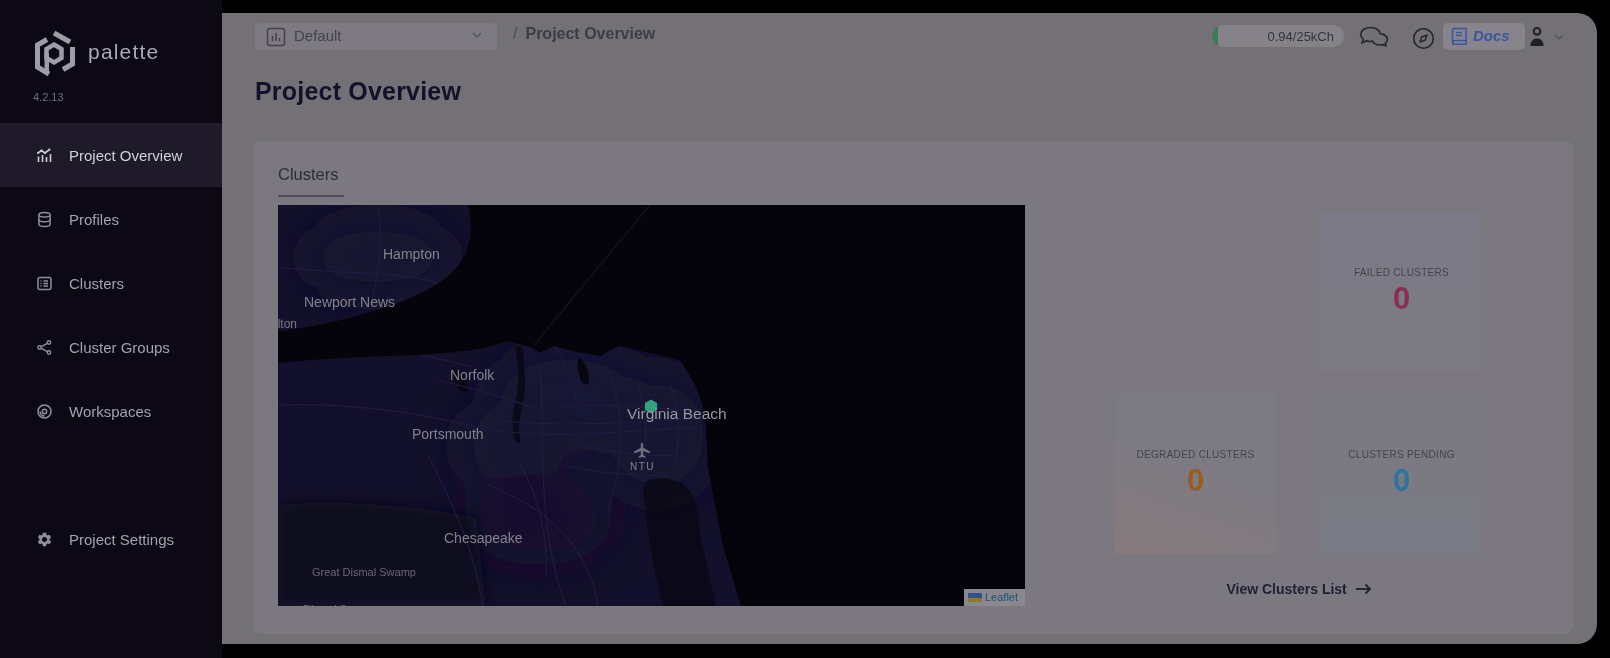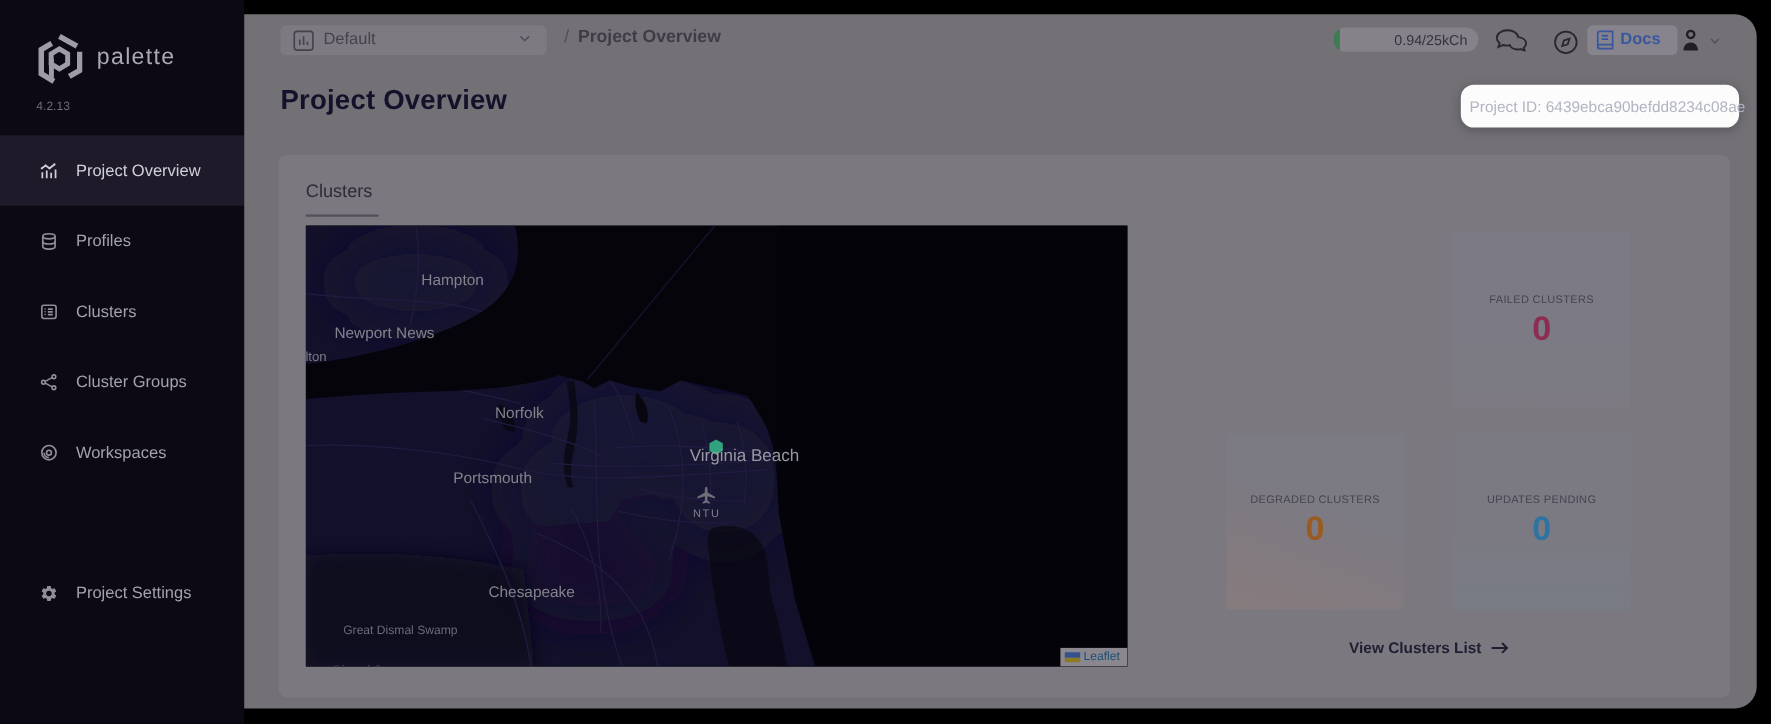--- a/index.html
+++ b/index.html
@@ -30,21 +30,21 @@
   #crumb .sl { font-weight:400; color:#504d57; margin-right:8px; }
 
   #pill { position:absolute; left:990px; top:12px; width:132px; height:22px; background:#85828a;
     border-radius:11px; overflow:hidden; }
   #pillgreen { position:absolute; left:0; top:0; width:6px; height:22px; background:#3e7b52; }
   #pilltx { position:absolute; right:10px; top:4px; font-size:13px; color:#36333d; }
   #chatic { position:absolute; left:1137px; top:13px; }
   #compic { position:absolute; left:1190px; top:14px; }
   #docsbtn { position:absolute; left:1221px; top:10px; width:82px; height:27px; background:#87848d; border-radius:5px; }
   #docsic { position:absolute; left:1229px; top:14px; }
-  #docstx { position:absolute; left:1251px; top:14px; font-size:15px; color:#38579e; font-weight:600; }
+  #docstx { position:absolute; left:1251px; top:14px; font-size:15px; color:#38579e; font-weight:600;font-style:italic; }
   #userc { position:absolute; left:1305px; top:12px; }
   #uchev { position:absolute; left:1331px; top:18px; }
 
   #h1 { position:absolute; left:33px; top:64px; font-size:25px; font-weight:700; color:#14122a; letter-spacing:0.2px; }
 
   #pid { position:absolute; left:1106px; top:64px; width:253px; height:39px; background:#fcfcfd;
     border-radius:12px; box-shadow:0 2px 10px rgba(0,0,0,0.25); z-index:5; }
   #pid span { position:absolute; left:8px; top:12px; font-size:14px; color:#b2b4c1; white-space:nowrap; }
 
   
@@ -188,23 +188,20 @@
     <div id="docstx">Docs</div>
     <svg id="userc" width="20" height="22" viewBox="0 0 20 22">
       <circle cx="10" cy="6.3" r="3.3" fill="none" stroke="#211e26" stroke-width="2.1"></circle>
       <path d="M3.4 21 C3.4 16.2 6.4 13.6 10 13.6 C13.6 13.6 16.6 16.2 16.6 21 Z" fill="#211e26"></path>
     </svg>
     <svg id="uchev" width="12" height="12" viewBox="0 0 12 12" fill="none" stroke="#54515b" stroke-width="1.4">
       <path d="M2.5 4.5 L6 8 L9.5 4.5"></path>
     </svg>
 
     <div id="h1">Project Overview</div>
-    <div id="pid">
-        <span>Project ID: 6439ebca90befdd8234c08ae</span>
-      </div>
 
     <div id="card">
       <div id="ctitle">Clusters</div>
       <div id="cunder"></div>
       <div id="map">
         <svg width="747" height="401" viewBox="0 0 747 401">
           <defs>
             <filter id="blur1" x="-60%" y="-60%" width="220%" height="220%">
                 <feGaussianBlur stdDeviation="20"></feGaussianBlur>
               </filter>
@@ -289,21 +286,21 @@
 
       <div class="tile" id="t2">
           <div class="lb">FAILED CLUSTERS</div>
           <div class="num">0</div>
         </div>
       <div class="tile" id="t3">
           <div class="lb">DEGRADED CLUSTERS</div>
           <div class="num">0</div>
         </div>
       <div class="tile" id="t4">
-          <div class="lb">UPDATES PENDING</div>
+          <div class="lb">CLUSTERS PENDING</div>
           <div class="num">0</div>
         </div>
 
       <div id="viewlist">View Clusters List&nbsp;&nbsp;<svg width="17" height="12" viewBox="0 0 17 12" fill="none" stroke="#201e31" stroke-width="1.8" style="vertical-align:-1px">
             <path d="M1 6 L15 6"></path>
             <path d="M10.5 1.5 L15 6 L10.5 10.5"></path>
           </svg></div>
     </div>
   </div>
 </div>

